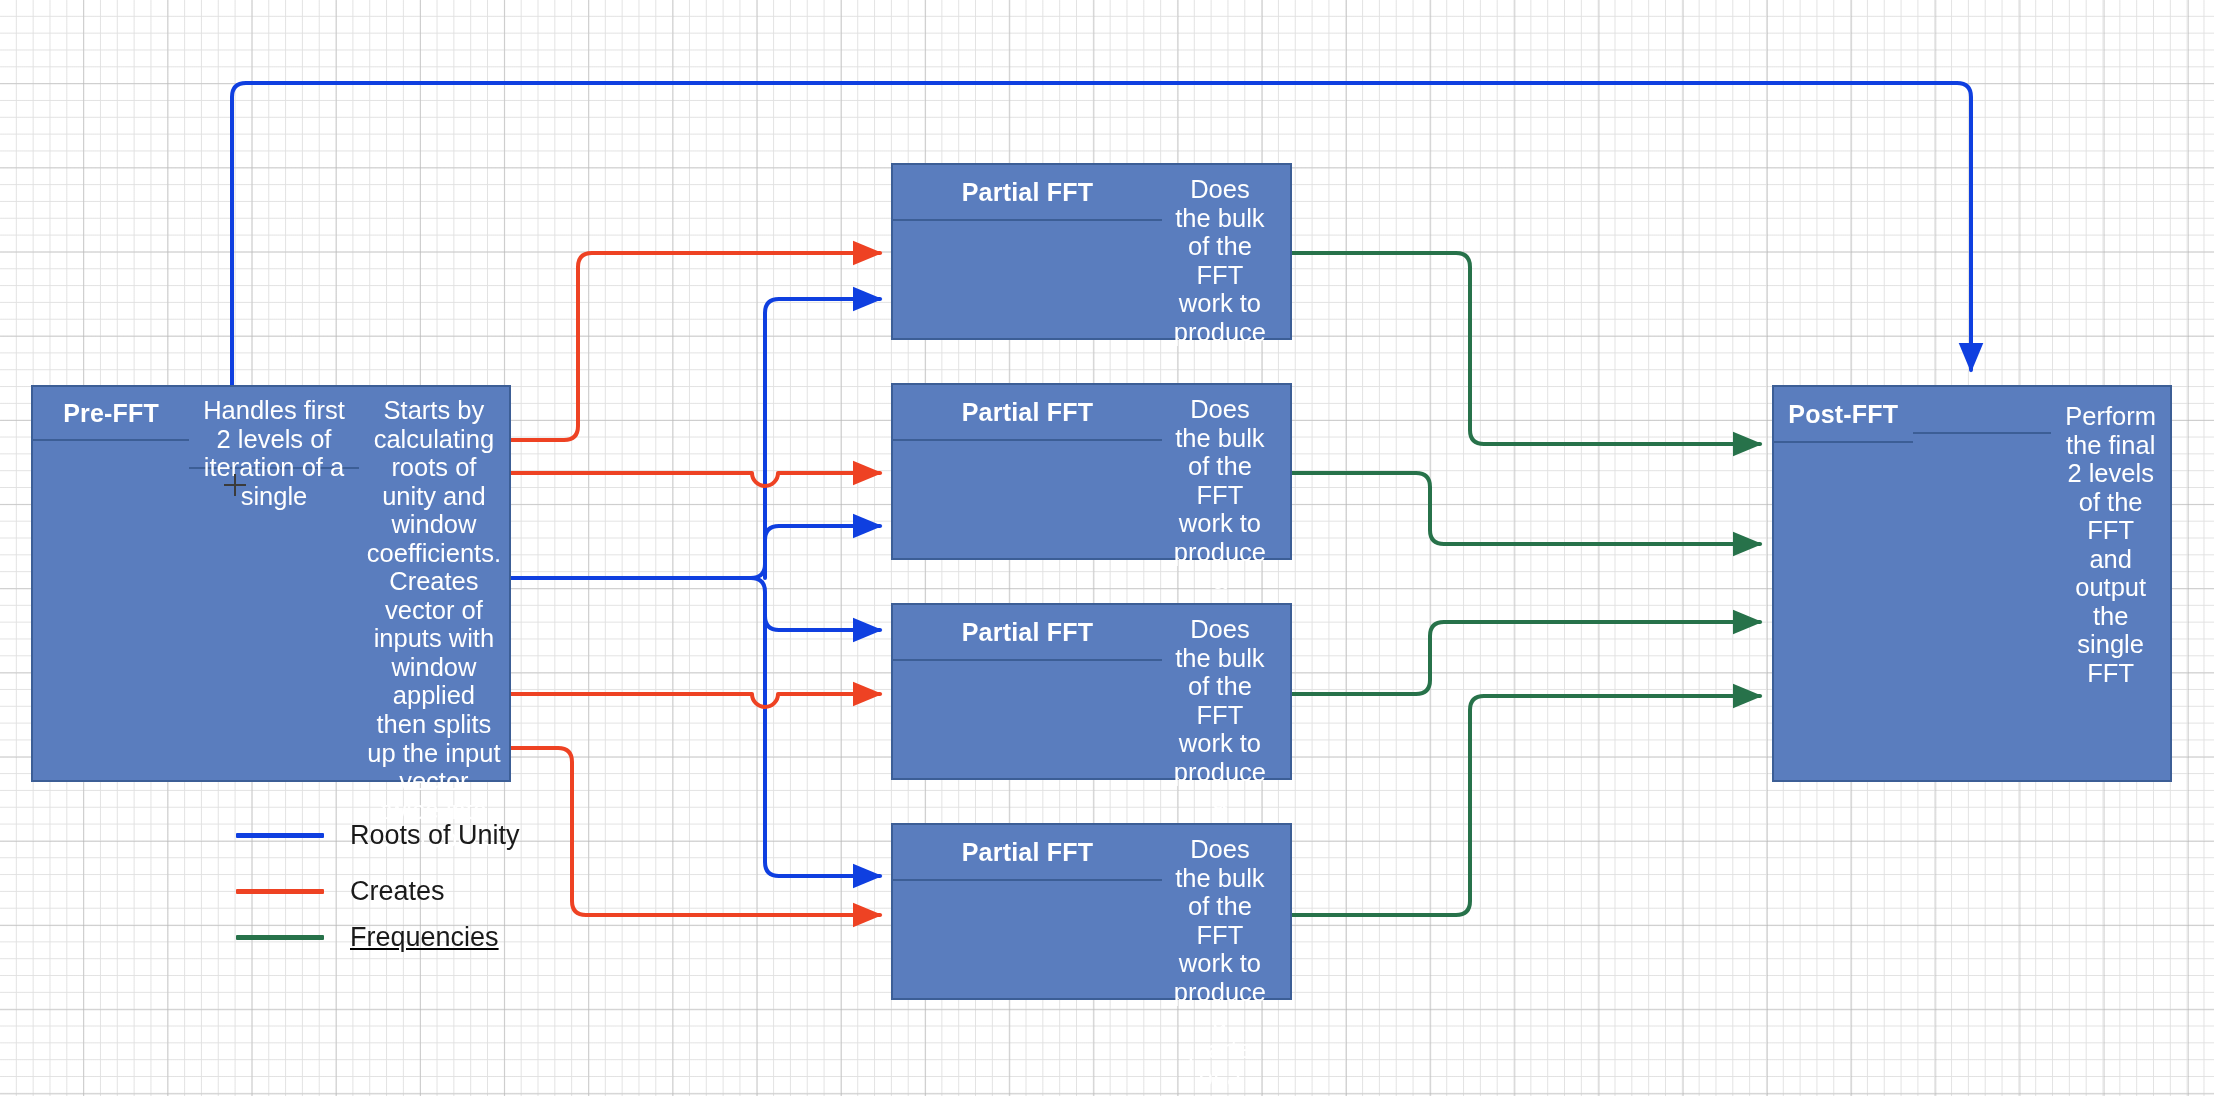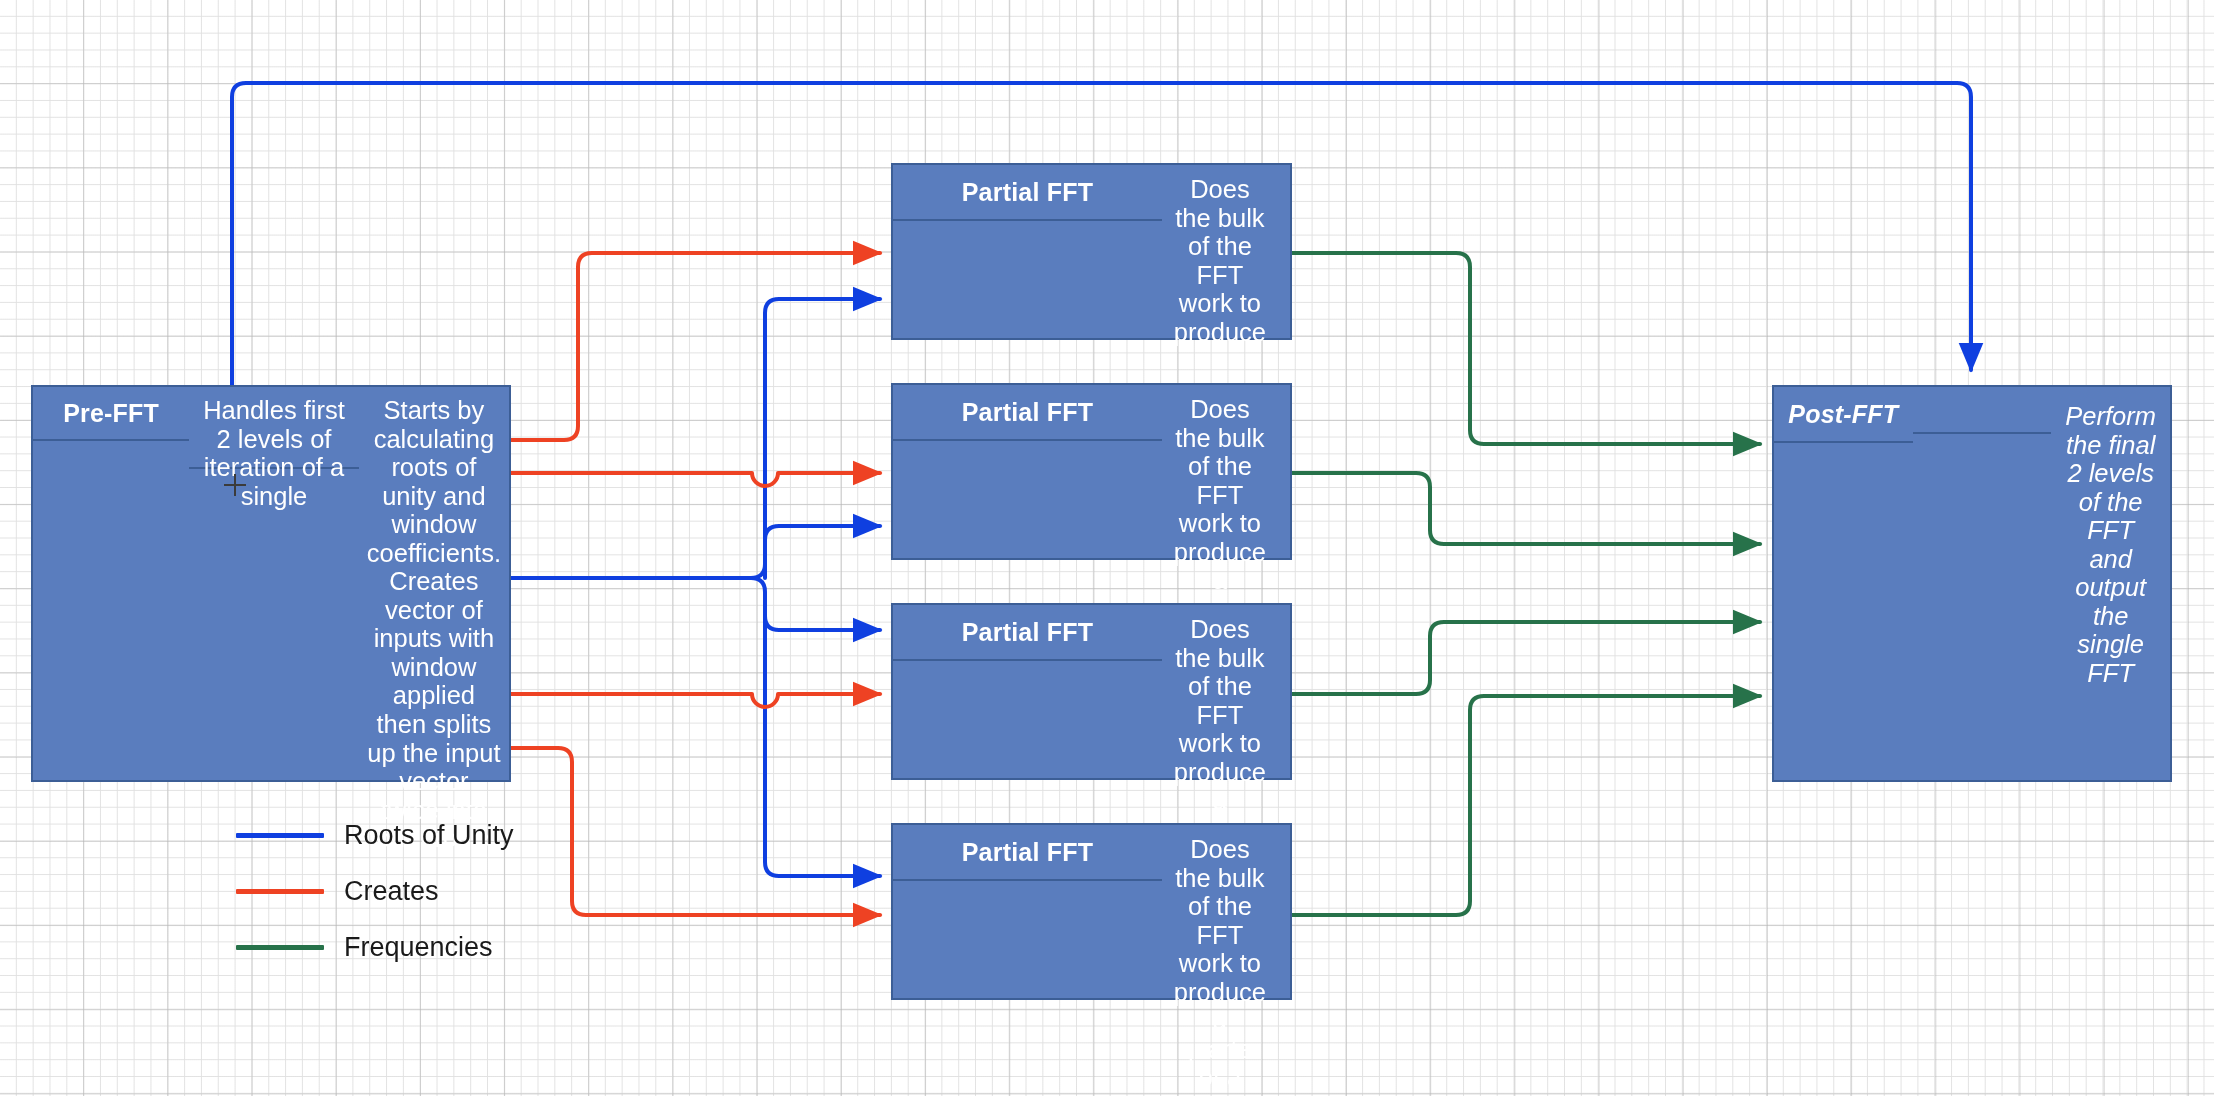--- a/index.html
+++ b/index.html
@@ -96,21 +96,21 @@
     align-items: center;
     height: 30px;
   }
   .legend-swatch {
     width: 88px;
     height: 5px;
     border-radius: 1px;
     flex: 0 0 auto;
   }
   .legend-label {
-    margin-left: 20px;
+    margin-left: 26px;
     font-size: 27px;
     color: #1a1a1a;
     white-space: nowrap;
   }
 
   
   #cursor {
     position: absolute;
     left: 224px;
     top: 474px;
@@ -212,36 +212,36 @@
   <div class="node node-partial" style="left:891px; top:603px; width:401px; height:177px;">
     <div class="node-header">Partial FFT</div>
     <div class="node-section sec-1 last">Does the bulk of the FFT work to produce a quarter of a single FFT</div>
   </div>
 
   <div class="node node-partial" style="left:891px; top:823px; width:401px; height:177px;">
     <div class="node-header">Partial FFT</div>
     <div class="node-section sec-1 last">Does the bulk of the FFT work to produce a quarter of a single FFT</div>
   </div>
 
-  <div class="node" id="node-post" style="left:1772px; top:385px; width:400px; height:397px;font-style:italic;">
+  <div class="node" id="node-post" style="left:1772px; top:385px; width:400px; height:397px;">
     <div class="node-header">Post-FFT</div>
     <div class="node-section sec-1"></div>
     <div class="node-section sec-2 last">Perform the final 2 levels of the FFT and output the single FFT</div>
   </div>
 
   <div id="legend">
     <div class="legend-row" style="top:0px;">
       <span class="legend-swatch" style="background:#0F3FE0;"></span>
       <span class="legend-label">Roots of Unity</span>
     </div>
     <div class="legend-row" style="top:56px;">
       <span class="legend-swatch" style="background:#EE4223;"></span>
       <span class="legend-label">Creates</span>
     </div>
-    <div class="legend-row" style="top:112px;">
+    <div class="legend-row" style="top:102px;text-decoration:underline;">
       <span class="legend-swatch" style="background:#27724A;"></span>
       <span class="legend-label">Frequencies</span>
     </div>
   </div>
 
   <div id="cursor"></div>
 
 </div>
 
 </body></html>

